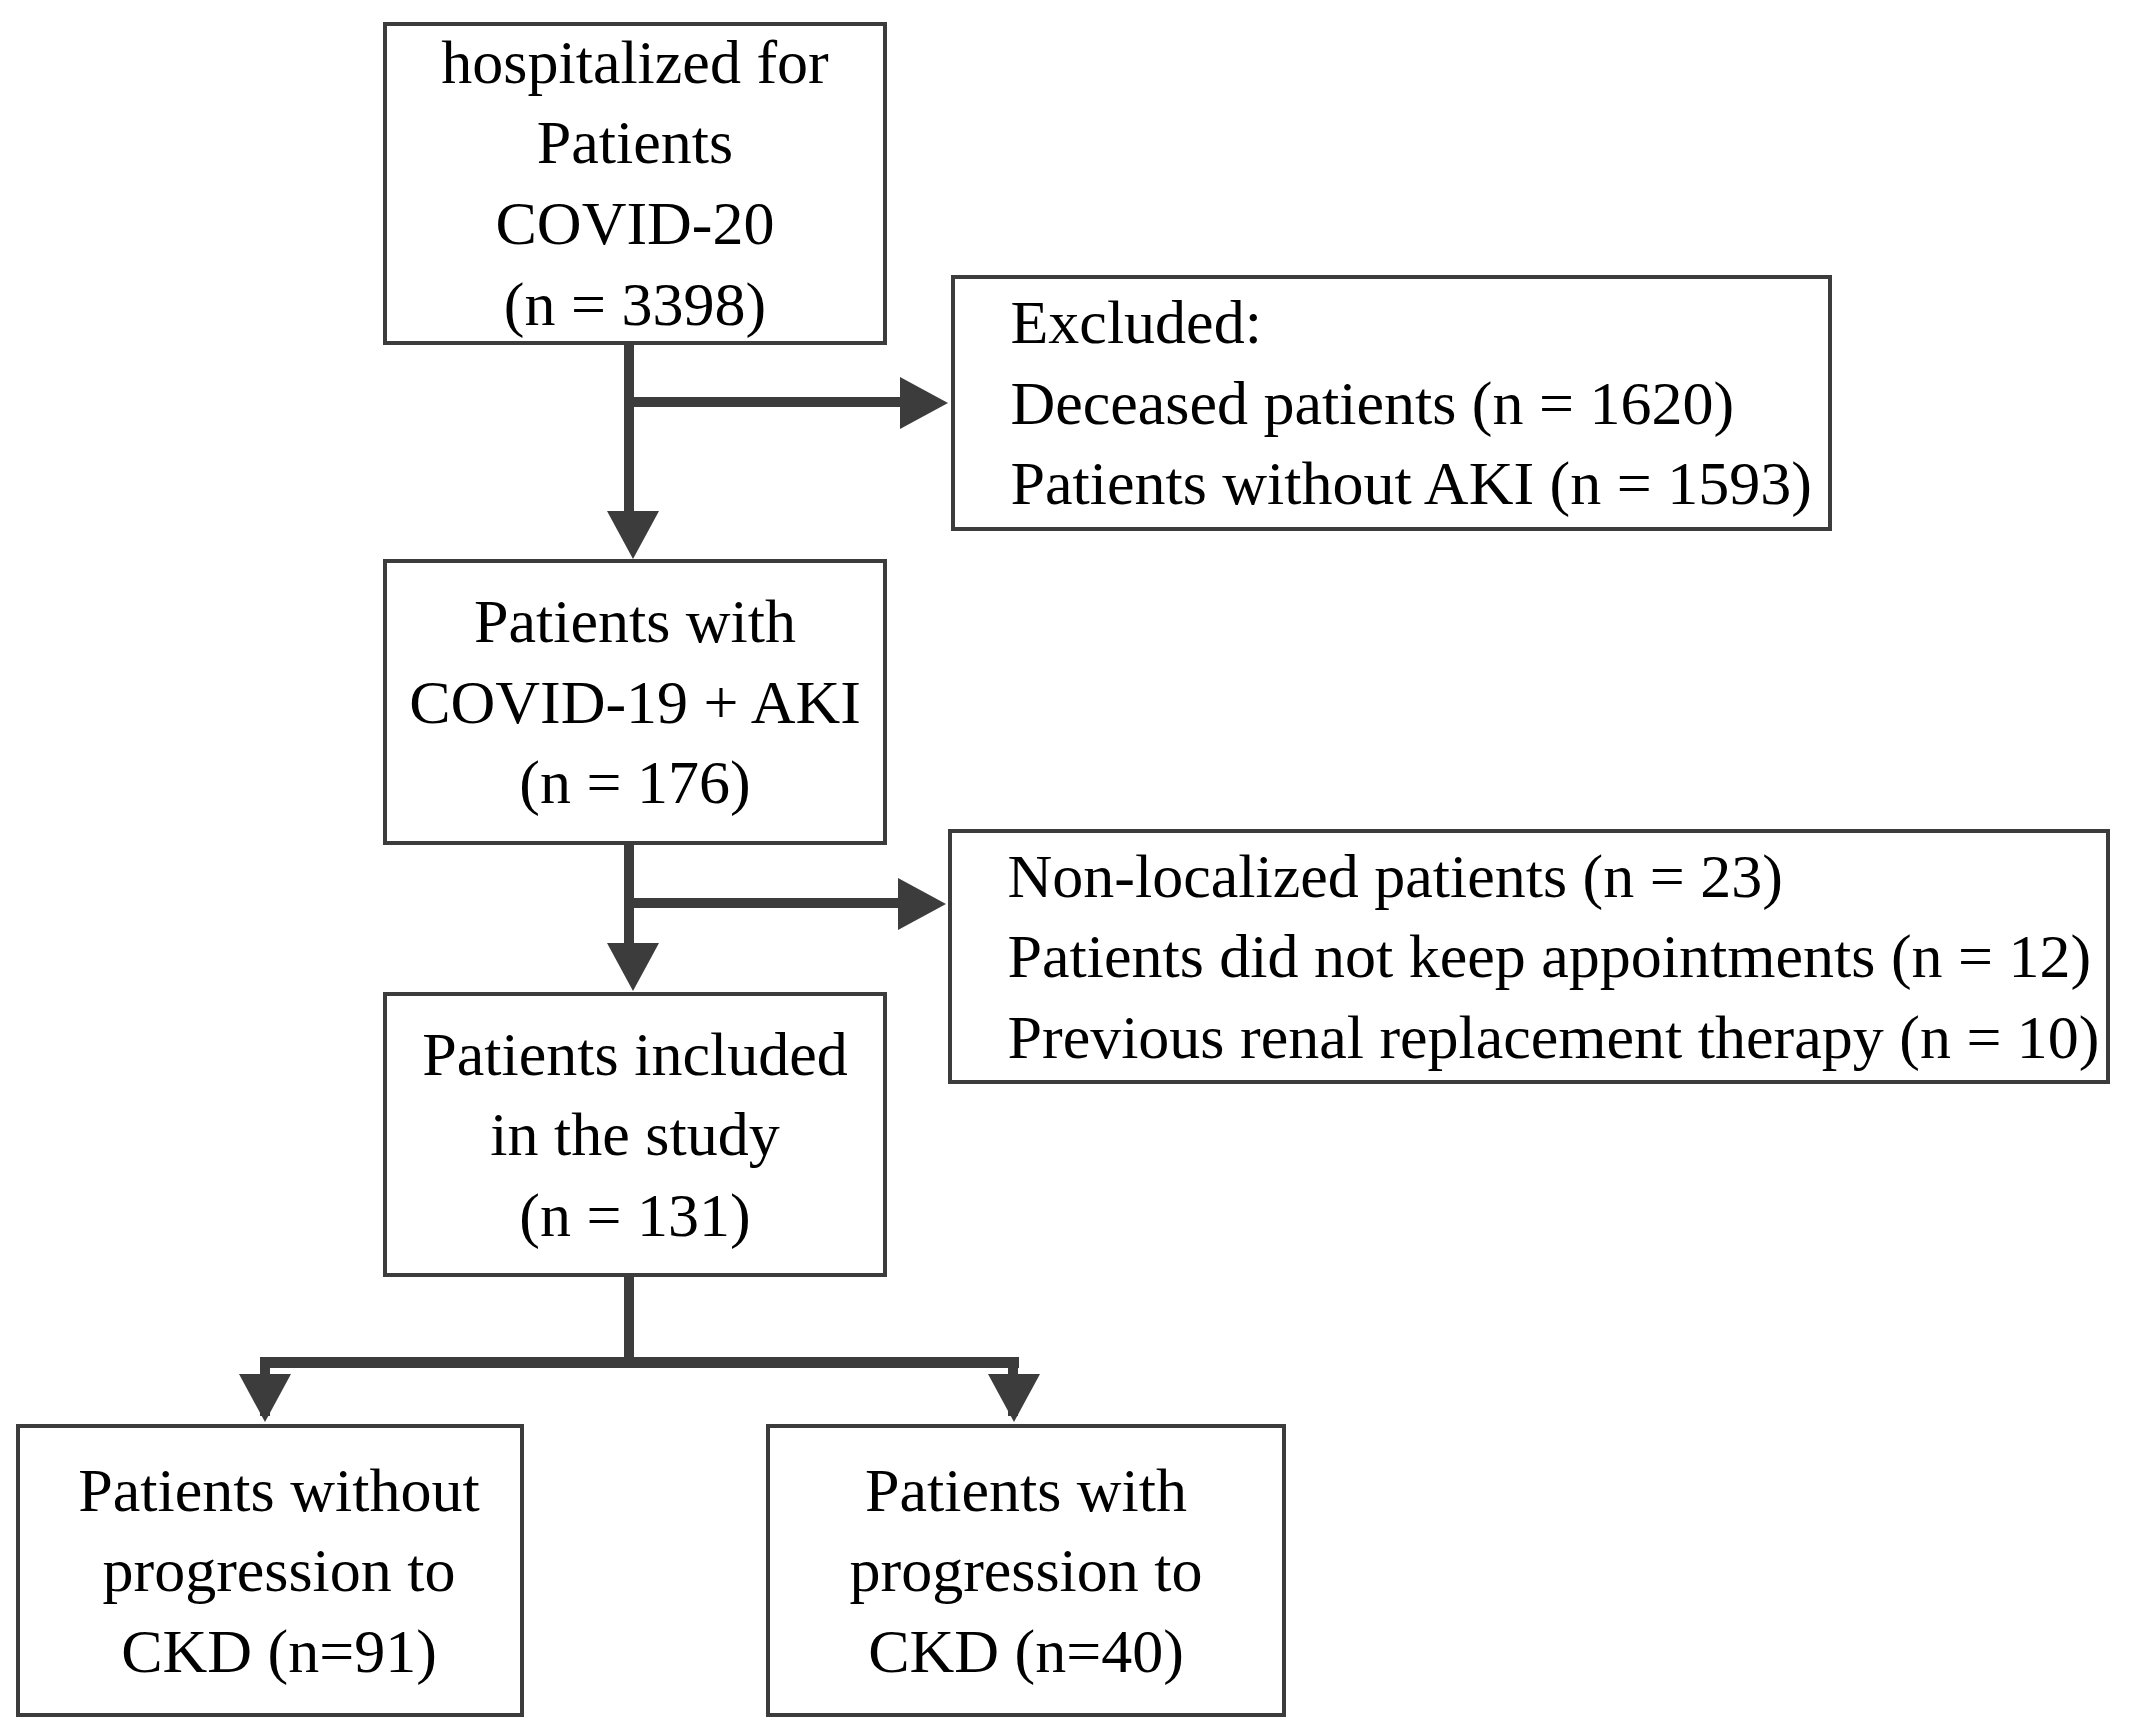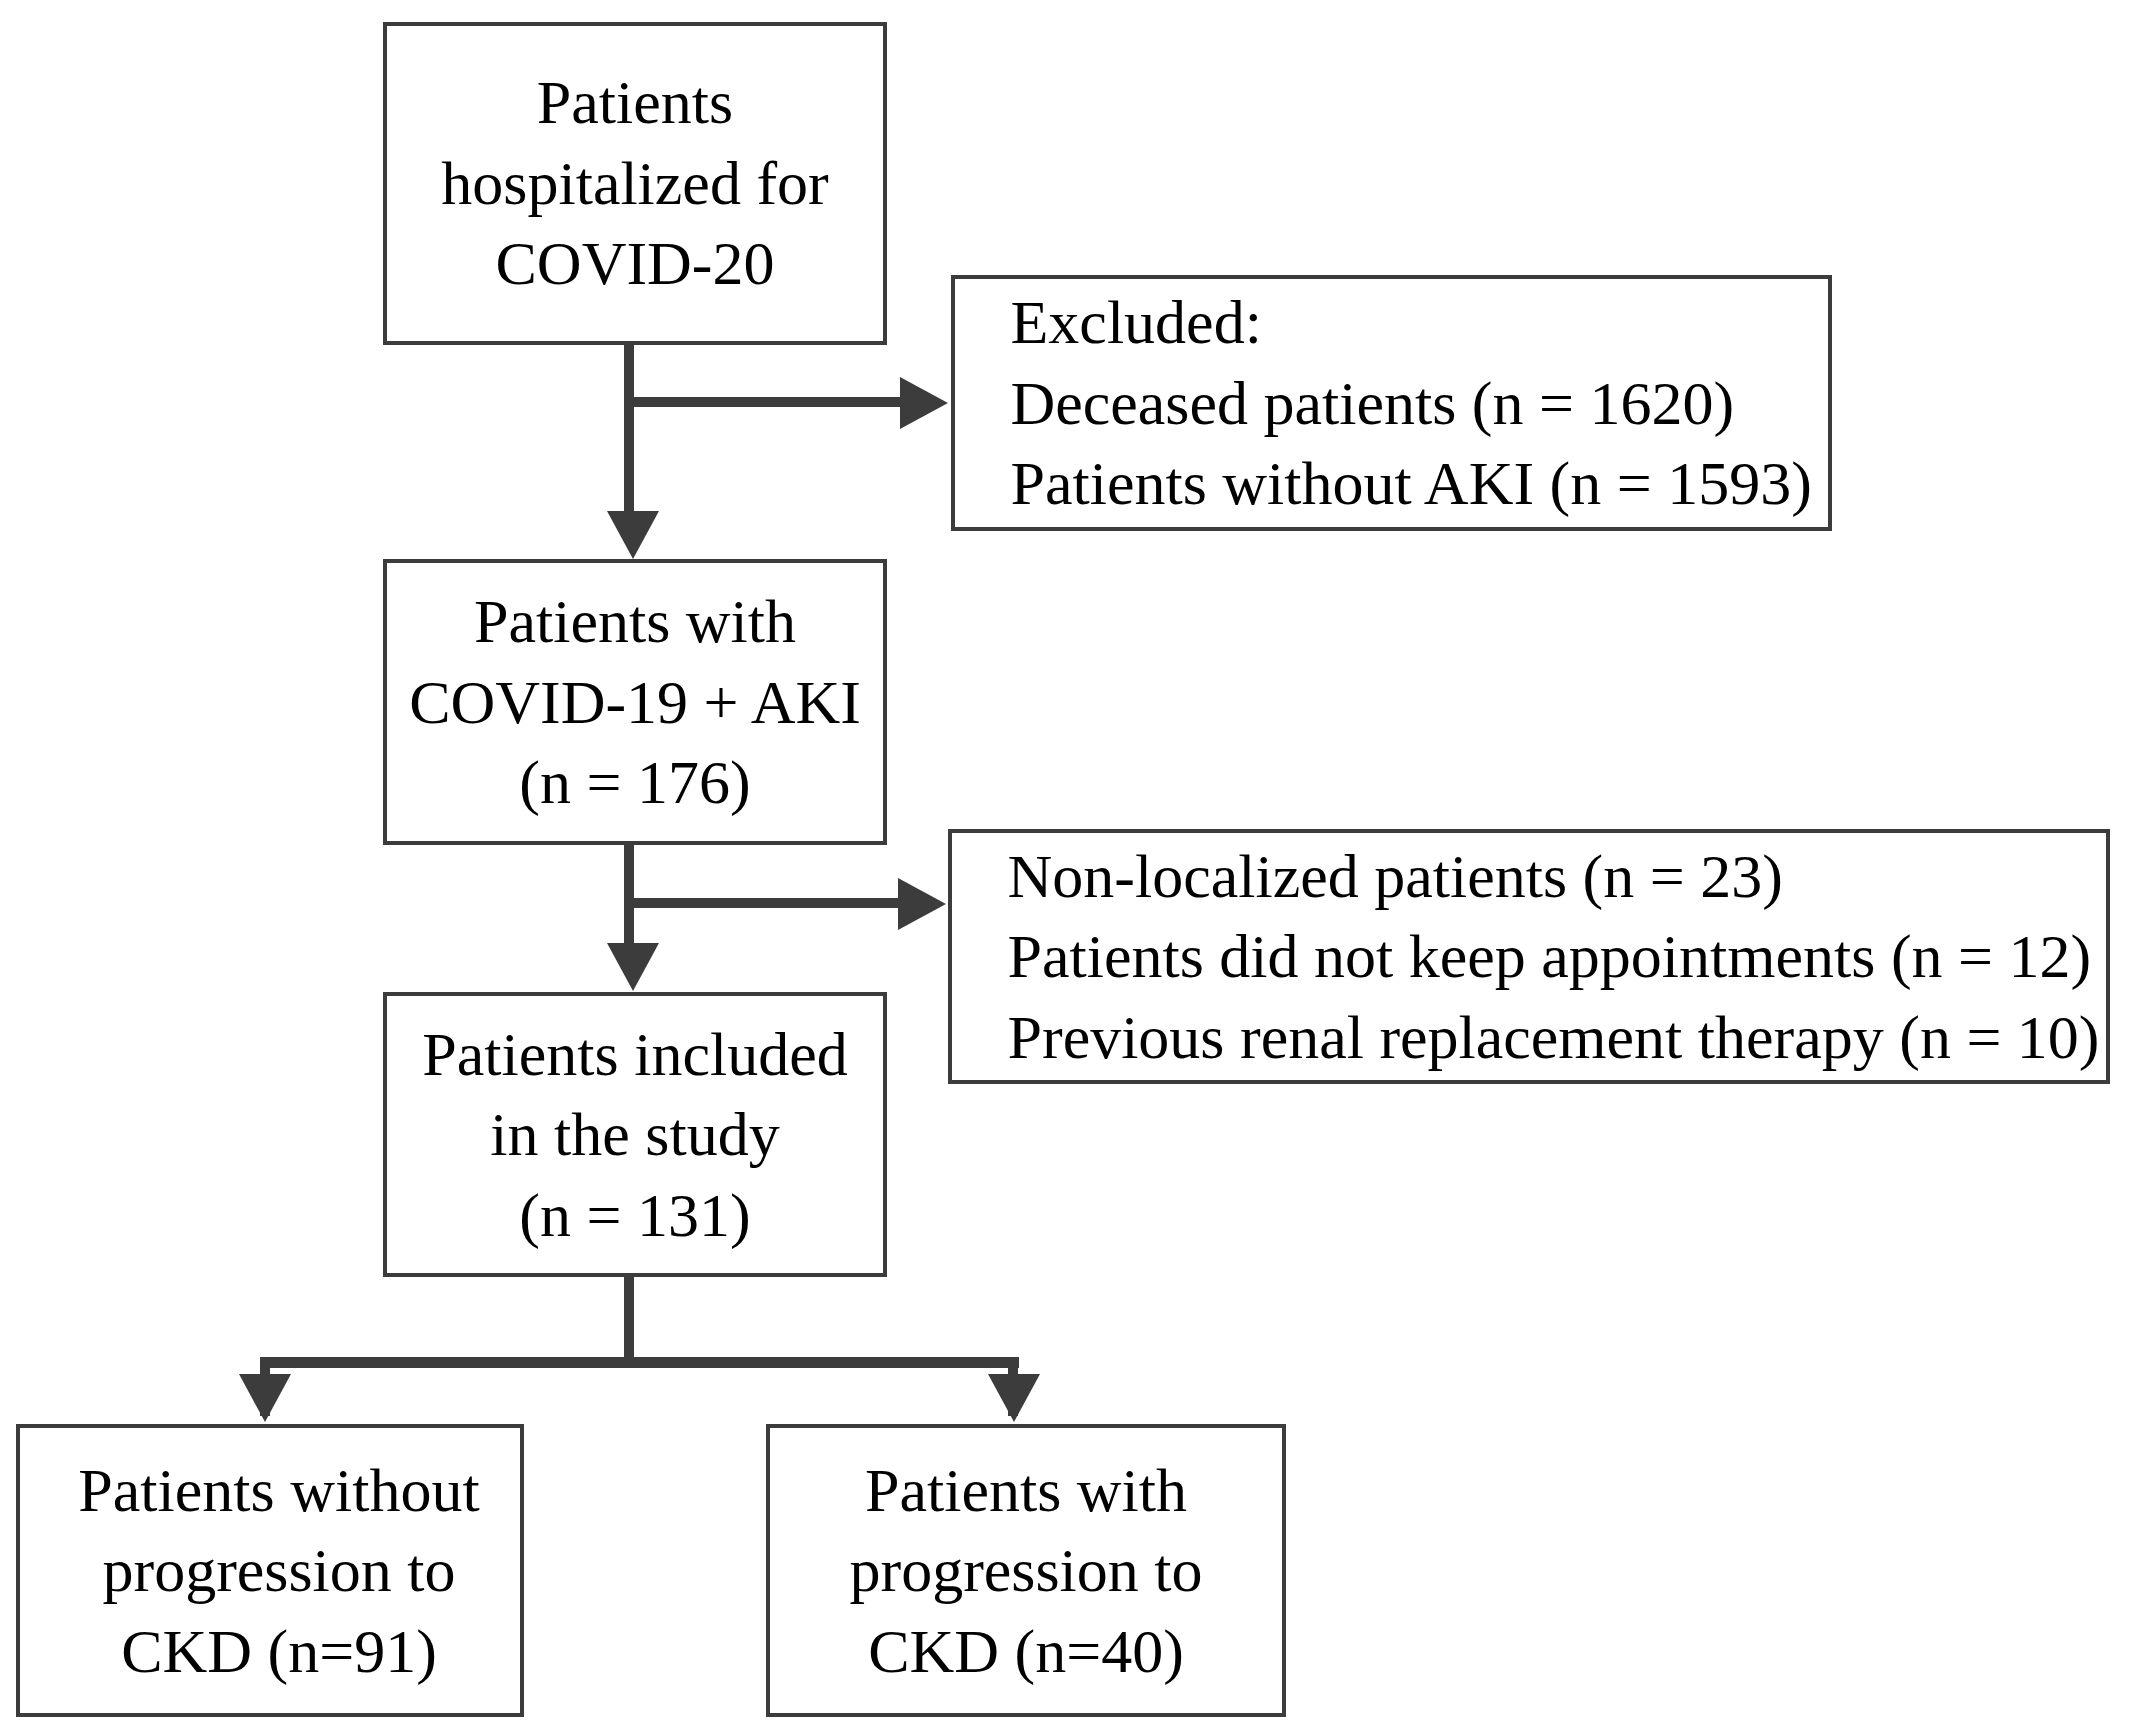--- a/index.html
+++ b/index.html
@@ -83,23 +83,24 @@
   #c3-left-arrow { left: 239px; top: 1374px; }
   #c3-right-arm  { left: 1008px; top: 1357px; width: 10.3px; height: 59px; }
   #c3-right-arrow{ left: 988px; top: 1374px; }
 </style>
 </head>
 <body>
 
 <div id="canvas">
 
   <div class="node center" id="node-hospitalized">
+    <span class="line">hospitalized for</span>
     <span class="line">Patients</span>
-    <span class="line">hospitalized for</span>
     <span class="line">COVID-20</span>
+    <span class="line">(n = 3398)</span>
   </div>
 
   <div class="vline" id="c1-vert"></div>
   <div class="arrow-down" id="c1-arrow"></div>
   <div class="hline" id="c1-branch"></div>
   <div class="arrow-right" id="c1-branch-arrow"></div>
 
   <div class="node left" id="node-excluded-1">
     <span class="line">Excluded:</span>
     <span class="line">Deceased patients (n = 1620)</span>

